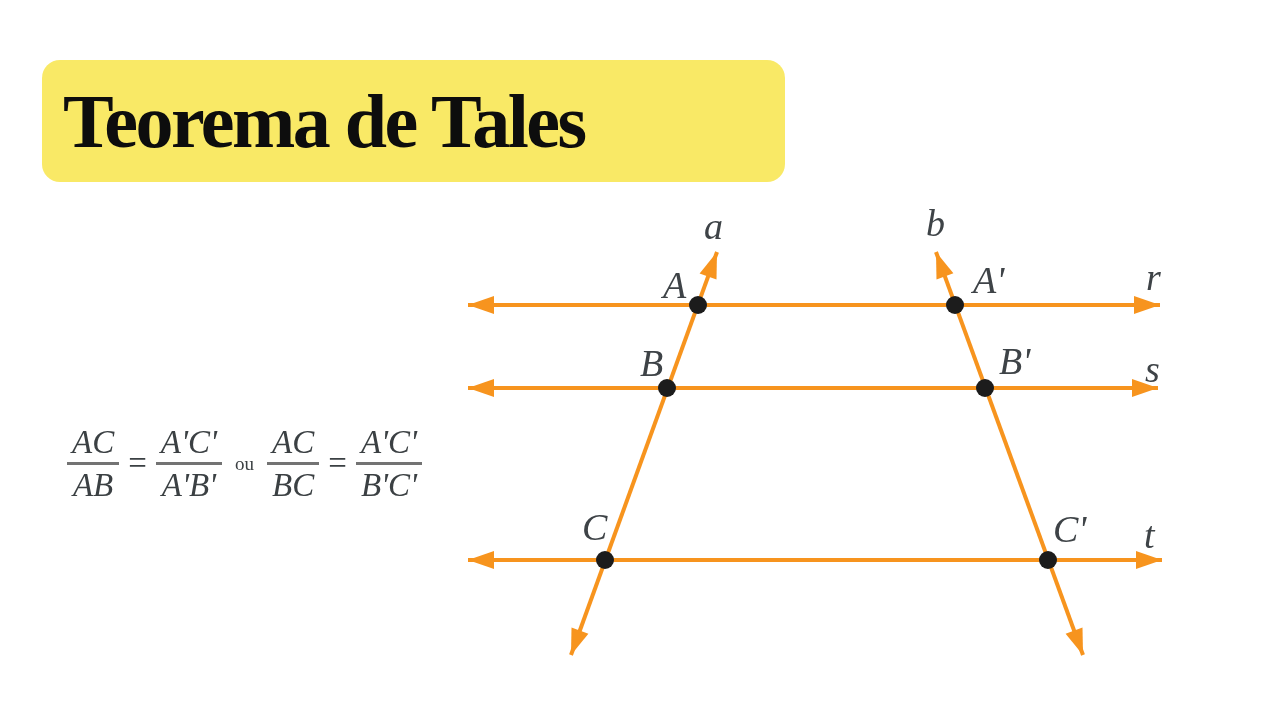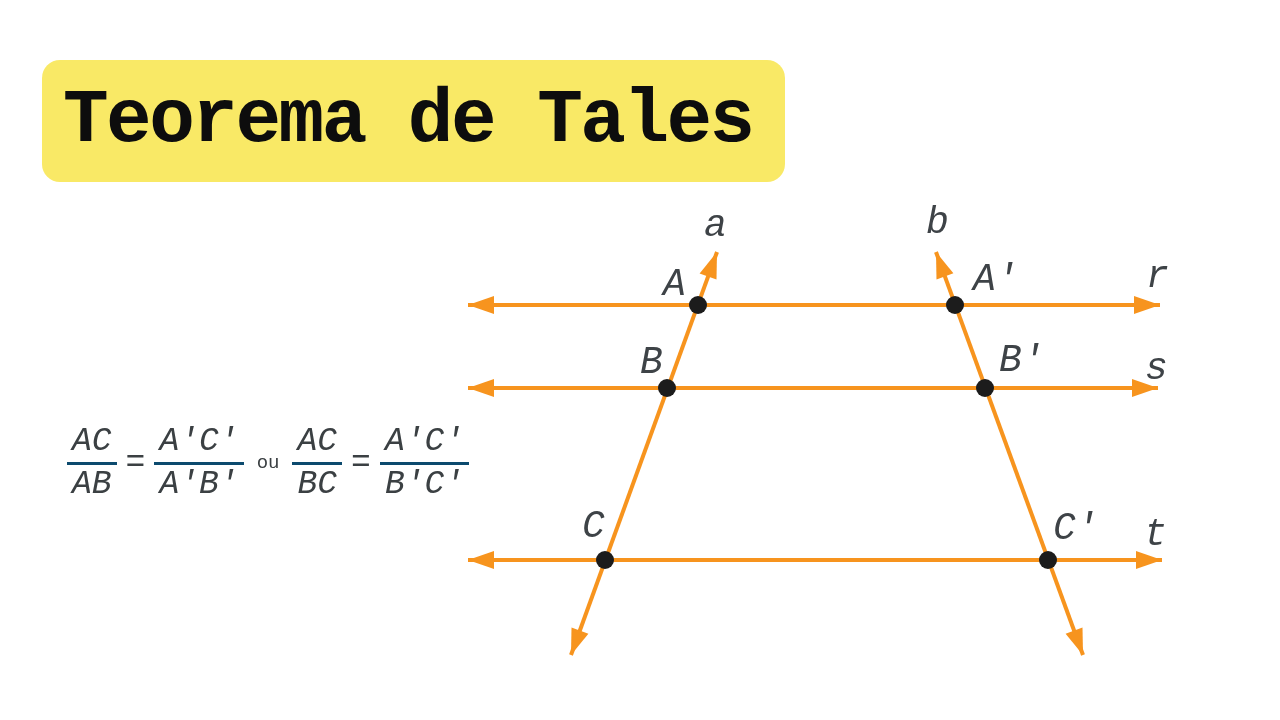--- a/index.html
+++ b/index.html
@@ -1,31 +1,31 @@
 <!DOCTYPE html>
 <html><head>
 <meta charset="utf-8">
 <style>
   html,body{margin:0;padding:0;background:#ffffff;}
   .stage{position:relative;width:1192px;height:720px;background:#ffffff;overflow:hidden;
-         font-family:Liberation Mono, monospace;}
+         font-family:Liberation Serif, serif;}
 
   
   .title-box{position:absolute;left:42px;top:60px;width:743px;height:122px;
              background:#F9E966;border-radius:18px;display:flex;align-items:center;
              box-sizing:border-box;padding-left:21px;}
   .title-text{font-weight:800;font-size:76px;line-height:1;letter-spacing:-2.5px;
               color:#0d0d0d;white-space:nowrap;}
 
   
   .formula{position:absolute;left:60px;top:422px;display:flex;align-items:center;
            color:#3B4043;font-size:33px;}
   .frac{display:inline-flex;flex-direction:column;align-items:center;margin:0 7px;}
   .frac .num,.frac .den{font-style:italic;line-height:40px;padding:0 5px;white-space:nowrap;}
-  .frac .num{border-bottom:3px solid #0c4a6e;}
+  .frac .num{border-bottom:3px solid #737373;}
   .op{font-size:33px;line-height:1;margin:0 2px;}
   .connector{font-size:19px;line-height:1;margin:0 6px;}
 
   
   .diagram-svg{position:absolute;left:0;top:0;}
   .geo-label{position:absolute;font-style:italic;font-size:38px;line-height:1;
              color:#3E4347;white-space:nowrap;}
 </style>
 </head>
 <body>

